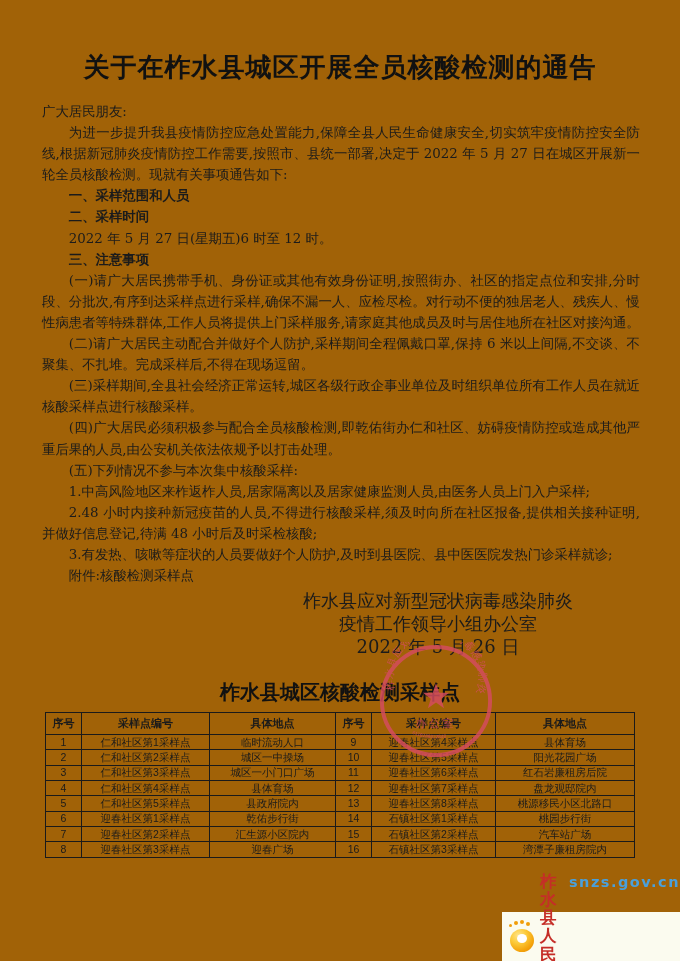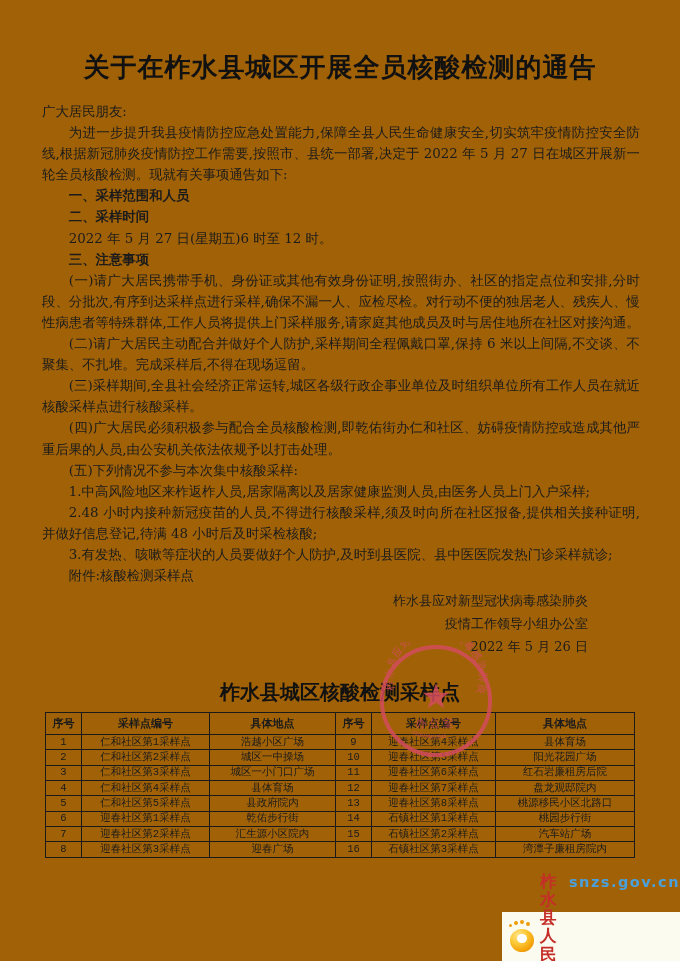--- a/index.html
+++ b/index.html
@@ -4,27 +4,27 @@
 <style>
   html,body{margin:0;padding:0;background:#fff;}
   .page{position:relative;width:680px;height:961px;background:#a16207;overflow:hidden;
         font-family:"DejaVu Serif",serif;color:#1b1b1b;}
   .doc-title{padding-top:50px;text-align:center;font-family:"DejaVu Sans",sans-serif;
         font-weight:bold;font-size:26px;letter-spacing:1px;color:#111;}
   .body-text{margin:16px 40px 0 42px;font-size:13.4px;line-height:21.1px;text-align:justify;}
   .body-text p{margin:0;text-indent:2em;}
   p.salutation{text-indent:0;}
   p.heading{font-family:"DejaVu Sans",sans-serif;font-weight:bold;}
-  .signature{width:300px;margin:3px 0 0 288px;text-align:right;font-size:13px;line-height:23px;}
+  .signature{width:300px;margin:3px 0 0 288px;text-align:center;font-size:18px;line-height:23px;}
   .seal{position:absolute;left:377px;top:642px;opacity:0.82;pointer-events:none;}
   .table-title{margin-top:21px;text-align:center;font-family:"DejaVu Sans",sans-serif;
         font-weight:bold;font-size:20px;color:#111;}
   table.sites{border-collapse:collapse;table-layout:fixed;margin:6px auto 0;border:1.5px solid #1a1a1a;}
   table.sites th,table.sites td{border:1px solid #1a1a1a;text-align:center;vertical-align:middle;
-        padding:0;font-family:Liberation Mono, monospace;overflow:hidden;white-space:nowrap;}
+        padding:0;font-family:Liberation Sans, sans-serif;overflow:hidden;white-space:nowrap;}
   table.sites th{height:21px;font-size:11px;}
   table.sites td{height:14.3px;font-size:10.5px;line-height:13px;}
   .site-footer{position:absolute;right:0;bottom:0;width:178px;height:49px;background:#fbfbef;
         display:flex;align-items:center;box-sizing:border-box;padding-left:6px;}
   .foot-icon{position:relative;width:32px;height:36px;flex:0 0 32px;}
   .foot-icon .ring{position:absolute;left:2px;top:10px;width:24px;height:23px;border-radius:50%;
         background:radial-gradient(circle at 35% 28%,#ffe48a 0%,#fccb3a 35%,#f5a40b 68%,#db8206 100%);}
   .foot-icon .hole{position:absolute;left:9px;top:15px;width:10px;height:9px;border-radius:50%;background:#fff;}
   .foot-icon .dot{position:absolute;border-radius:50%;background:#f09d0a;}
   .dot1{left:1px;top:5px;width:3px;height:3px;}
@@ -102,21 +102,21 @@
           <th>具体地点</th>
           <th>序号</th>
           <th>采样点编号</th>
           <th>具体地点</th>
         </tr>
       </thead>
       <tbody>
         <tr>
           <td>1</td>
           <td>仁和社区第1采样点</td>
-          <td>浩越小区广场</td>
+          <td>临时流动人口</td>
           <td>9</td>
           <td>迎春社区第4采样点</td>
           <td>县体育场</td>
         </tr>
         <tr>
           <td>2</td>
           <td>仁和社区第2采样点</td>
           <td>城区一中操场</td>
           <td>10</td>
           <td>迎春社区第5采样点</td>

